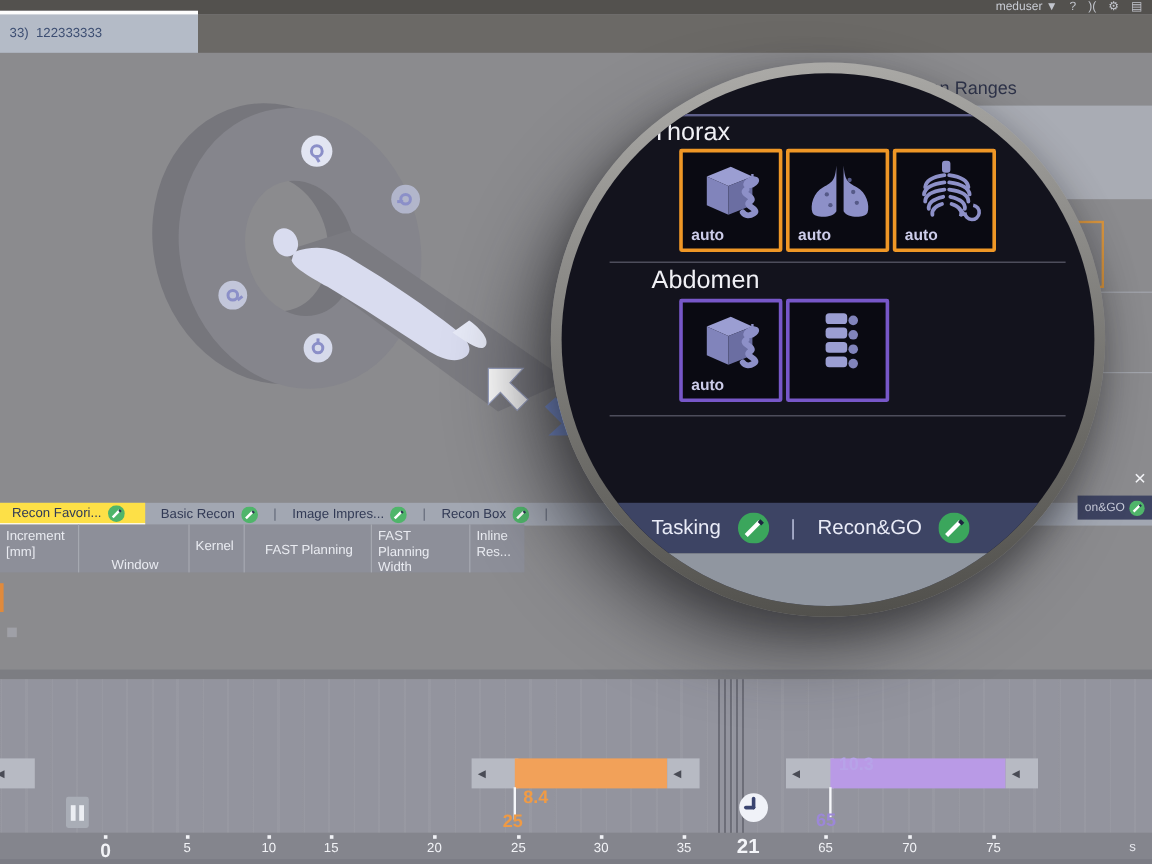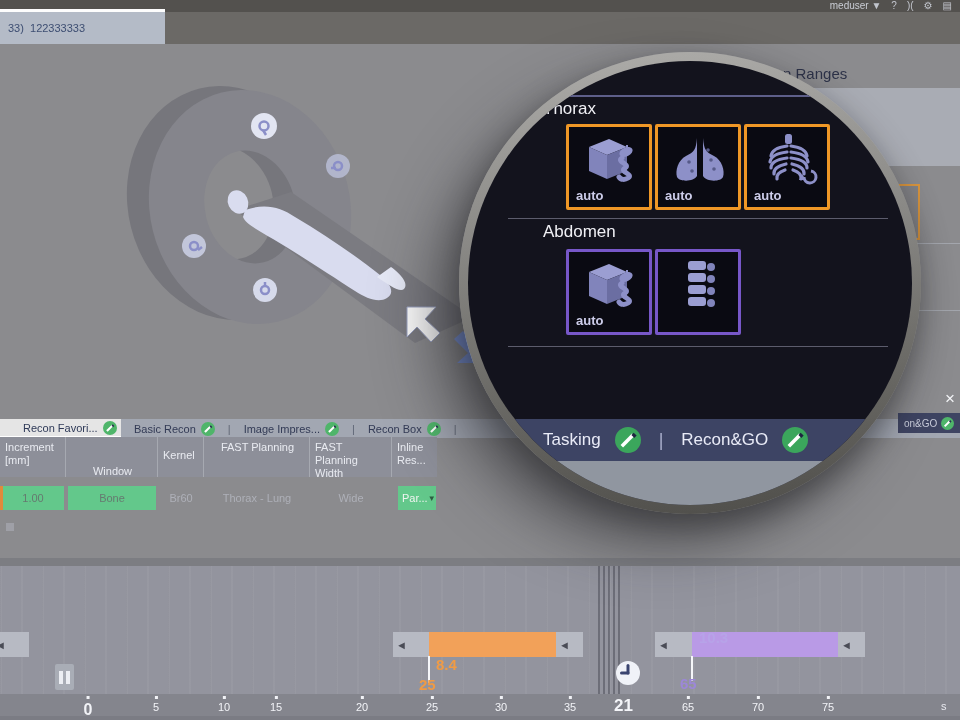--- a/index.html
+++ b/index.html
@@ -19,23 +19,23 @@
   .rr-title{position:absolute;left:748px;top:65px;font-size:15px;color:#2e3349;}
   .rr-band{position:absolute;left:690px;top:88px;width:270px;height:78px;background:#a9acb4;}
   .rr-btn{position:absolute;left:888px;top:184px;width:28px;height:52px;border:2px solid #d8953f;
          background:rgba(20,20,30,.06);}
   .rr-div1{position:absolute;left:876px;top:243px;width:84px;height:1px;background:#a3a6ad;}
   .rr-div2{position:absolute;left:876px;top:310px;width:84px;height:1px;background:#a3a6ad;}
   .rr-close{position:absolute;left:941px;top:390px;width:18px;height:18px;color:#f4f5f8;font-size:17px;
          line-height:18px;text-align:center;cursor:pointer;}
   
   .tabstrip{position:absolute;left:0;top:419px;width:960px;height:19px;background:#a2a7b2;}
-  .tab-active{position:absolute;left:0;top:419px;width:121px;height:19px;background:#e5e5e5;
+  .tab-active{position:absolute;left:0;top:419px;width:121px;height:19px;background:#fde047;
          border-bottom:2px solid #fff;box-sizing:border-box;display:flex;align-items:center;gap:5px;
-         padding-left:23px;font-size:11px;color:#2f3a58;cursor:pointer;}
+         padding-left:10px;font-size:11px;color:#2f3a58;cursor:pointer;}
   .tabs-rest{position:absolute;left:130px;top:419px;height:19px;display:flex;align-items:center;gap:9px;
          font-size:11px;color:#323a55;}
   .tabs-rest .tab{display:flex;align-items:center;gap:5px;cursor:pointer;padding:0 4px;}
   .tabs-rest .sep{color:#5f6575;}
   .navy-tab{position:absolute;left:898px;top:413px;width:62px;height:20px;background:#3e4462;
          display:flex;align-items:center;gap:4px;padding-left:6px;box-sizing:border-box;
          font-size:10px;color:#c8cbda;cursor:pointer;}
   .pen{flex:0 0 auto;}
   
   .recon-table{position:absolute;left:0;top:437px;width:437px;}
@@ -73,21 +73,21 @@
   .pause-btn i{display:block;width:4px;height:13px;background:#eceef3;}
   .seg-divider{position:absolute;left:598px;top:566px;width:22px;height:128px;
      background:repeating-linear-gradient(90deg,rgba(62,63,74,.45) 0 2px,rgba(0,0,0,0) 2px 5px);}
   .clock{position:absolute;left:615px;top:660px;cursor:default;}
   
   .mag-outer{position:absolute;left:459px;top:52px;width:462px;height:462px;border-radius:50%;
      background:linear-gradient(175deg,#aeadaa 0%,#8a8986 38%,#6a6965 70%,#4e4d49 100%);
      box-shadow:-28px 30px 55px rgba(35,35,40,.5),0 12px 30px rgba(0,0,0,.35);}
   .mag-inner{position:absolute;inset:9px;border-radius:50%;overflow:hidden;background:#13131d;}
   .mag-topline{position:absolute;left:0;top:34px;width:100%;height:2px;background:#5e5f8a;}
-  .mag-sec-title{position:absolute;font-size:17px;color:#f0f0f5;}
+  .mag-sec-title{position:absolute;font-size:21px;color:#f0f0f5;}
   .mag-divider{position:absolute;left:40px;width:380px;height:1px;background:#5c5c6c;}
   .tile{position:absolute;width:86px;height:86px;box-sizing:border-box;background:#0a0a12;
      border:3px solid;border-radius:2px;cursor:pointer;text-align:center;}
   .tile svg{position:absolute;left:12px;top:4px;}
   .tile .auto{position:absolute;left:7px;bottom:4px;font-size:13px;font-weight:bold;color:#cdcdea;}
   .tile.orange{border-color:#ef9726;}
   .tile.purple{border-color:#7757c8;}
   .mag-navybar{position:absolute;left:0;top:358px;width:100%;height:42px;background:#3d4464;
      display:flex;align-items:center;gap:18px;padding-left:75px;box-sizing:border-box;
      color:#e9ebf7;font-size:17px;}
@@ -214,34 +214,23 @@
         <line x1="4.5" y1="11.5" x2="11" y2="5" stroke="#ffffff" stroke-width="2.4"></line>
         <line x1="10.5" y1="4.5" x2="12.3" y2="6.3" stroke="#2a3050" stroke-width="2"></line>
       </svg>
   </div>
 
   <div class="recon-table">
     <div class="thead">
       <div class="th">Increment [mm]</div>
       <div class="th" style="text-align:center;padding-top:28px;">Window</div>
       <div class="th" style="padding-top:12px;">Kernel</div>
-      <div class="th" style="text-align:center;padding-top:4px;">FAST Planning</div>
+      <div class="th" style="text-align:center;padding-top:16px;">FAST Planning</div>
       <div class="th">FAST Planning Width</div>
       <div class="th" style="border-right:none;">Inline Res...</div>
-    </div>
-    <div class="trow">
-      <div class="td green">1.00</div>
-      <div class="td green">Bone</div>
-      <div class="td">Br60</div>
-      <div class="td">Thorax - Lung</div>
-      <div class="td">Wide</div>
-      <div class="td dropdown">
-        <span>Par...</span>
-        <span class="dd-caret">▼</span>
-      </div>
     </div>
   </div>
   <div class="row-accent"></div>
   <div class="mini-ic"></div>
 
   <div class="tl-divband"></div>
   <div class="tl-area"></div>
   <div class="tl-ruler"></div>
 
   <div class="seg-divider"></div>

